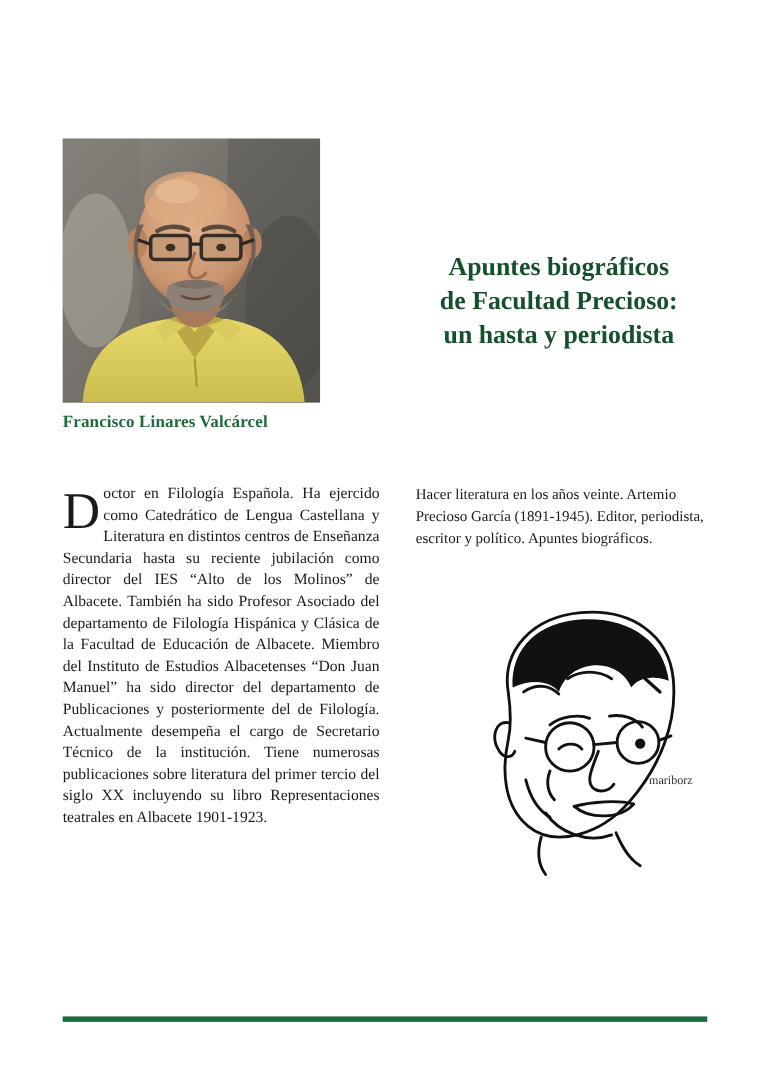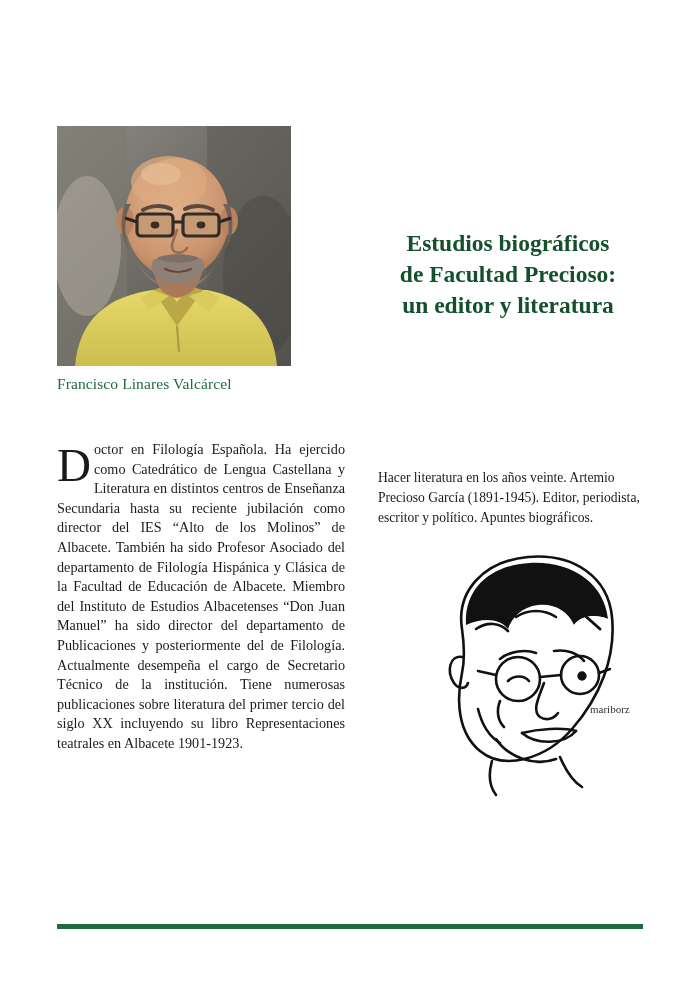--- a/index.html
+++ b/index.html
@@ -42,20 +42,21 @@
 
   .author-name {
     position: absolute;
     left: 57px;
     top: 375px;
     width: 290px;
     font-family: "Liberation Serif", serif;
     font-size: 15.5px;
     color: #1d6b3f;
     letter-spacing: 0.1px;
+    font-weight: bold;
   }
 
   .bio {
     position: absolute;
     left: 57px;
     top: 440px;
     width: 288px;
     font-size: 14.2px;
     line-height: 19.6px;
     text-align: justify;
@@ -88,21 +89,20 @@
 
   .abstract {
     position: absolute;
     left: 378px;
     top: 440px;
     width: 284px;
     font-size: 13.6px;
     line-height: 20px;
     text-align: left;
     color: #1a1a1a;
-    margin-top: 28px;
   }
 
   
   .caricature {
     position: absolute;
     left: 404px;
     top: 533px;
     width: 248px;
     height: 268px;
   }
@@ -186,23 +186,23 @@
       <path d="M100 132 C110 127 132 127 142 132 C136 138 106 138 100 132 Z" fill="#7b6f66"></path>
       <path d="M74 112 C76 134 86 152 104 160 L120 162 L138 160 C154 152 164 134 166 112 C164 140 150 158 120 162 C92 158 76 140 74 112 Z" fill="#8a7e74" opacity="0.9"></path>
 
       <path d="M108 143 C116 147 126 147 134 143" stroke="#6a4434" stroke-width="2" fill="none" stroke-linecap="round"></path>
     </svg>
   </div>
 
   <div class="author-name">Francisco Linares Valcárcel</div>
 
   <div class="title">
-    <div>Estudios biográficos</div>
+    <div>Apuntes biográficos</div>
     <div>de Facultad Precioso:</div>
-    <div>un editor y literatura</div>
+    <div>un hasta y periodista</div>
   </div>
 
   <div class="bio">
     <span class="dropcap">D</span><span>octor en Filología Española. Ha ejercido como Catedrático de Lengua Castellana y Literatura en distintos centros de Enseñanza Secundaria hasta su reciente jubilación como director del IES “Alto de los Molinos” de Albacete. También ha sido Profesor Asociado del departamento de Filología Hispánica y Clásica de la Facultad de Educación de Albacete. Miembro del Instituto de Estudios Albacetenses “Don Juan Manuel” ha sido director del departamento de Publicaciones y posteriormente del de Filología. Actualmente desempeña el cargo de Secretario Técnico de la institución. Tiene numerosas publicaciones sobre literatura del primer tercio del siglo XX incluyendo su libro Representaciones teatrales en Albacete 1901-1923.</span>
   </div>
 
   <div class="abstract">Hacer literatura en los años veinte. Artemio Precioso García (1891-1945). Editor, periodista, escritor y político. Apuntes biográficos.</div>
 
   <div class="caricature">
     <svg viewBox="0 0 248 268" width="248" height="268">

